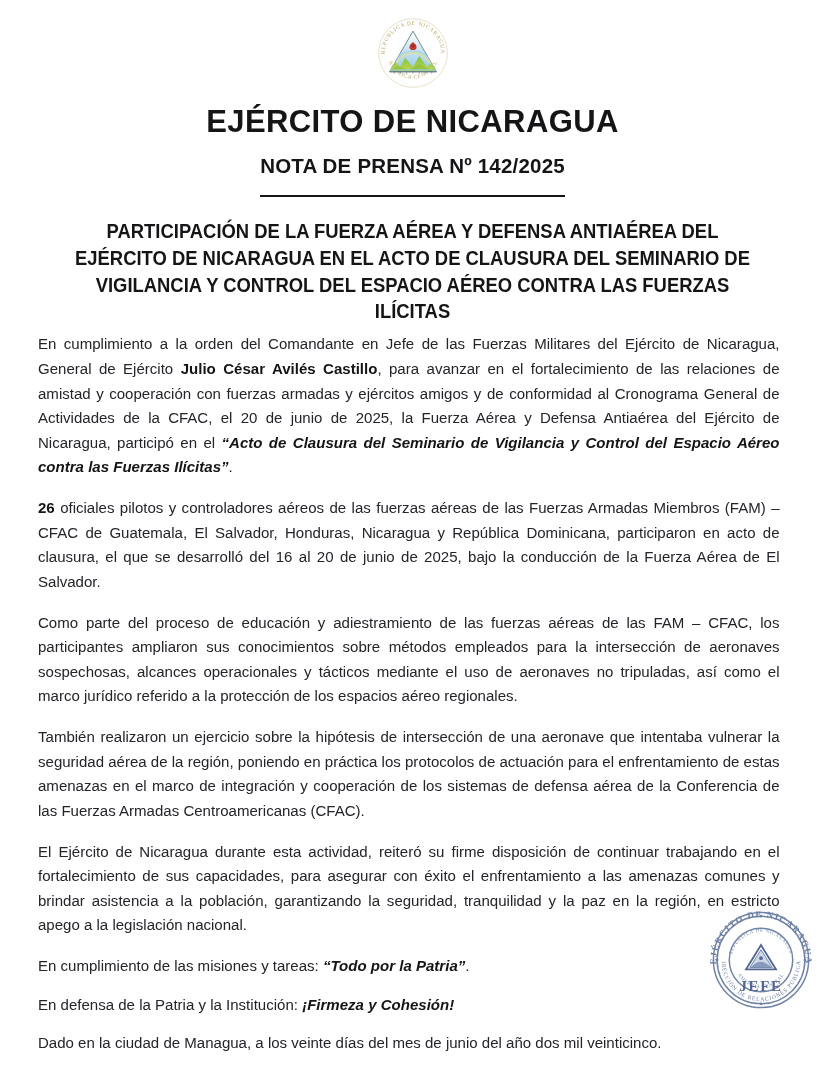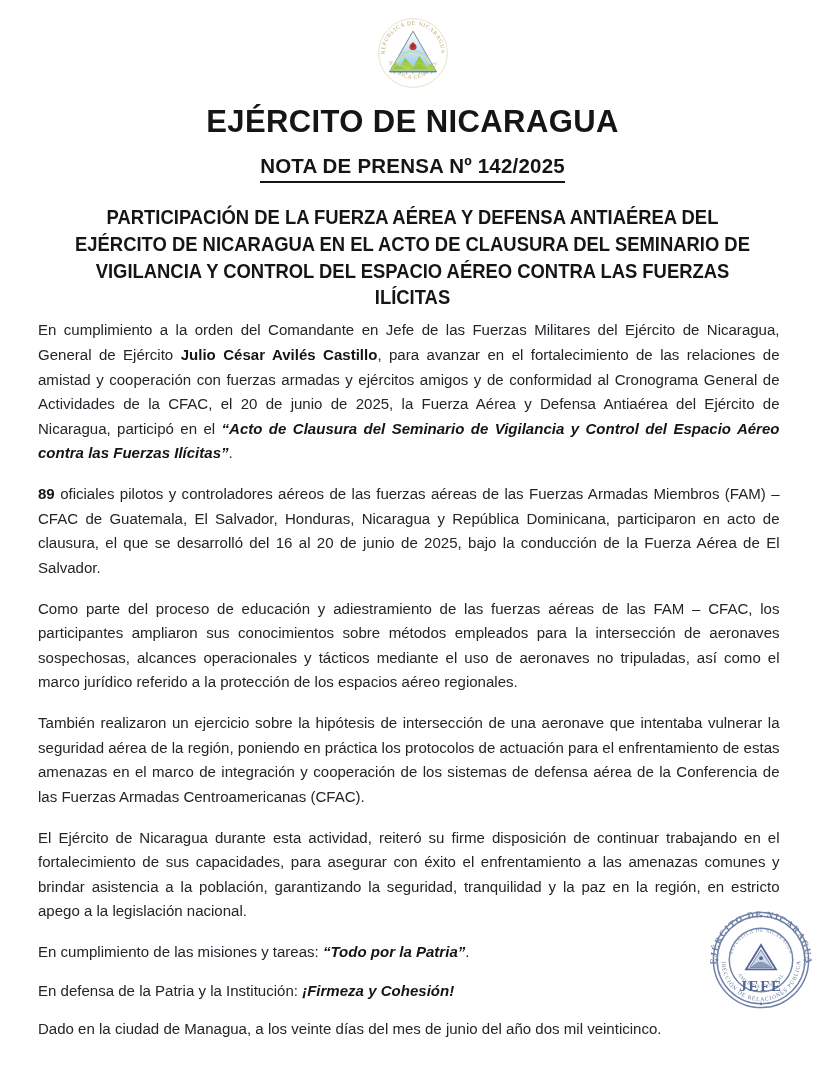--- a/index.html
+++ b/index.html
@@ -49,21 +49,21 @@
   .doc-subtitle-row {
     text-align: center;
     margin-top: 14px;
   }
   .doc-subtitle {
     display: inline-block;
     font-size: 20.5px;
     font-weight: bold;
     letter-spacing: 0.2px;
     border-bottom: 2px solid #151518;
-    padding-bottom: 3px;
+    padding-bottom: 17px;
     color: #151518;
   }
 
   .headline {
     text-align: center;
     font-size: 19.3px;
     font-weight: bold;
     line-height: 1.39;
     margin: 22px 12px 0 12px;
     color: #151518;
@@ -173,21 +173,21 @@
   <div class="doc-subtitle-row">
     <span class="doc-subtitle">NOTA DE PRENSA Nº 142/2025</span>
   </div>
 
   <div class="headline">PARTICIPACIÓN DE LA FUERZA AÉREA Y DEFENSA ANTIAÉREA DEL EJÉRCITO DE NICARAGUA EN EL ACTO DE CLAUSURA DEL SEMINARIO DE VIGILANCIA Y CONTROL DEL ESPACIO AÉREO CONTRA LAS FUERZAS ILÍCITAS</div>
 
   <div class="body-block">
 
     <p class="para"><span>En cumplimiento a la orden del Comandante en Jefe de las Fuerzas Militares del Ejército de Nicaragua, General de Ejército </span><b>Julio César Avilés Castillo</b><span>, para avanzar en el fortalecimiento de las relaciones de amistad y cooperación con fuerzas armadas y ejércitos amigos y de conformidad al Cronograma General de Actividades de la CFAC, el 20 de junio de 2025, la Fuerza Aérea y Defensa Antiaérea del Ejército de Nicaragua, participó en el </span><span class="bi">“Acto de Clausura del Seminario de Vigilancia y Control del Espacio Aéreo contra las Fuerzas Ilícitas”</span><span>.</span></p>
 
-    <p class="para"><b>89</b><span> oficiales pilotos y controladores aéreos de las fuerzas aéreas de las Fuerzas Armadas Miembros (FAM) – CFAC de Guatemala, El Salvador, Honduras, Nicaragua y República Dominicana, participaron en acto de clausura, el que se desarrolló del 16 al 20 de junio de 2025, bajo la conducción de la Fuerza Aérea de El Salvador.</span></p>
+    <p class="para"><b>26</b><span> oficiales pilotos y controladores aéreos de las fuerzas aéreas de las Fuerzas Armadas Miembros (FAM) – CFAC de Guatemala, El Salvador, Honduras, Nicaragua y República Dominicana, participaron en acto de clausura, el que se desarrolló del 16 al 20 de junio de 2025, bajo la conducción de la Fuerza Aérea de El Salvador.</span></p>
 
     <p class="para">Como parte del proceso de educación y adiestramiento de las fuerzas aéreas de las FAM – CFAC, los participantes ampliaron sus conocimientos sobre métodos empleados para la intersección de aeronaves sospechosas, alcances operacionales y tácticos mediante el uso de aeronaves no tripuladas, así como el marco jurídico referido a la protección de los espacios aéreo regionales.</p>
 
     <p class="para">También realizaron un ejercicio sobre la hipótesis de intersección de una aeronave que intentaba vulnerar la seguridad aérea de la región, poniendo en práctica los protocolos de actuación para el enfrentamiento de estas amenazas en el marco de integración y cooperación de los sistemas de defensa aérea de la Conferencia de las Fuerzas Armadas Centroamericanas (CFAC).</p>
 
     <p class="para">El Ejército de Nicaragua durante esta actividad, reiteró su firme disposición de continuar trabajando en el fortalecimiento de sus capacidades, para asegurar con éxito el enfrentamiento a las amenazas comunes y brindar asistencia a la población, garantizando la seguridad, tranquilidad y la paz en la región, en estricto apego a la legislación nacional.</p>
 
     <p class="para nojustify tight"><span>En cumplimiento de las misiones y tareas: </span><span class="bi">“Todo por la Patria”</span><span>.</span></p>
 
     <p class="para nojustify tight"><span>En defensa de la Patria y la Institución: </span><span class="bi">¡Firmeza y Cohesión!</span></p>

